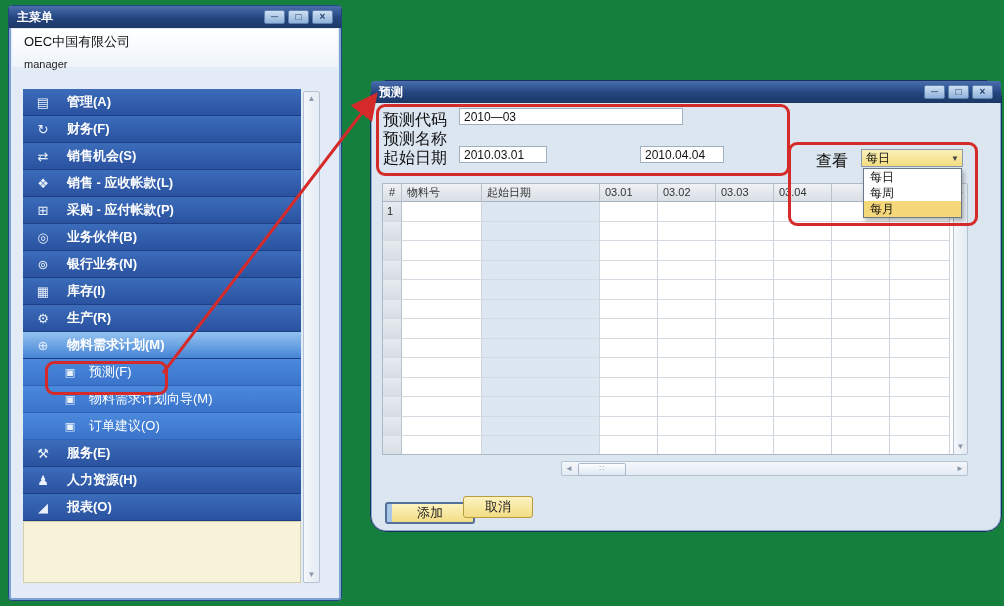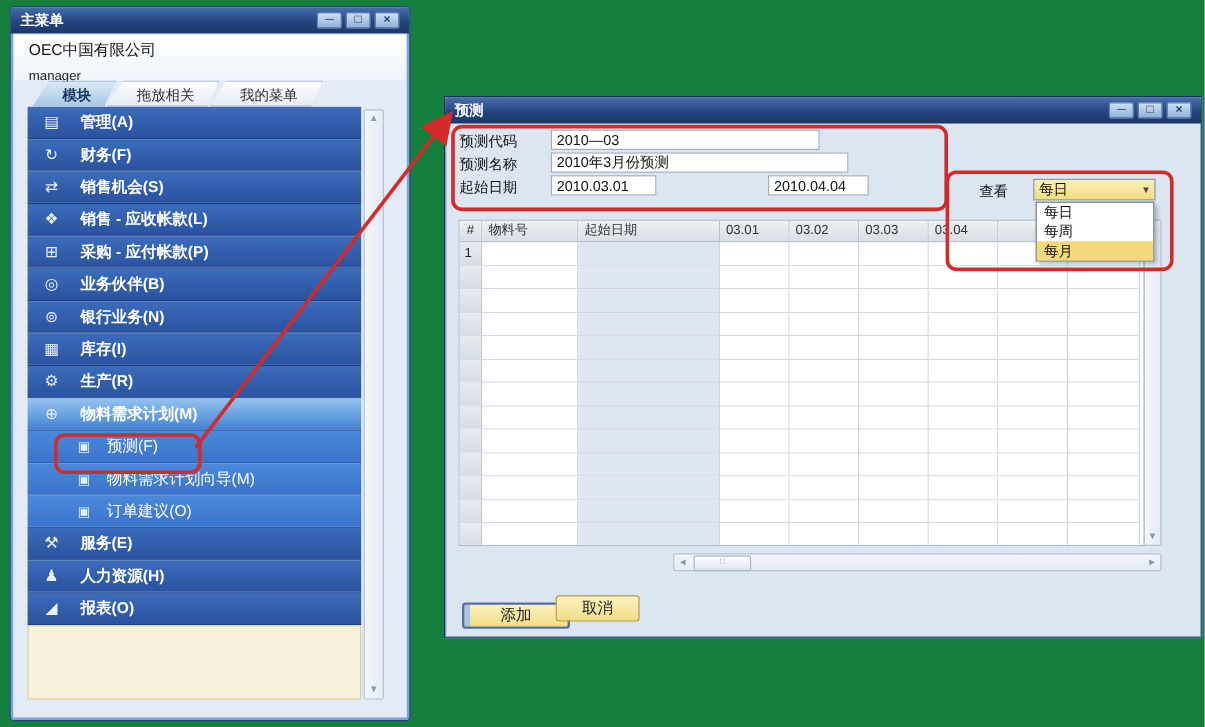--- a/index.html
+++ b/index.html
@@ -49,23 +49,23 @@
   .sb .arr.up{top:1px;left:0;width:100%;}
   .sb .arr.down{bottom:1px;left:0;width:100%;}
   .sb .arr.left{left:3px;top:1px;}
   .sb .arr.right{right:3px;top:1px;}
   .hthumb{position:absolute;left:16px;top:1px;width:46px;height:11px;
           background:linear-gradient(#fdfeff,#dde6ef);border:1px solid #aab8c8;border-radius:2px;
           color:#98a5b5;font-size:8px;line-height:10px;text-align:center;cursor:default;}
 
   
   .dialog{position:absolute;left:370px;top:80px;width:630px;height:450px;
-          background:#dce6f1;border:1px solid #17305c;border-radius:0;
+          background:#dce6f1;border:1px solid #17305c;border-radius:16px;
           box-shadow:inset 0 0 0 1px #8aa9cf;z-index:10;}
-  .fld-label{position:absolute;font-size:12px;color:#111;}
+  .fld-label{position:absolute;font-size:16px;color:#111;}
   .inp{position:absolute;height:17px;box-sizing:border-box;background:#fff;
        border:1px solid #9fb0c2;font-size:12px;padding:0 4px;color:#111;
        font-family:"Liberation Sans","DejaVu Sans",sans-serif;}
   .combo{position:absolute;left:490px;top:68px;width:102px;height:18px;box-sizing:border-box;
          display:flex;align-items:center;border:1px solid #8d9aa9;
          background:linear-gradient(#fbf0b8,#f3dd80);font-size:12px;padding-left:4px;cursor:default;}
   .combo .ca{margin-left:auto;padding-right:3px;font-size:8px;color:#444;}
   .dd{position:absolute;left:492px;top:87px;width:97px;background:#fff;
       border:1px solid #6b7989;box-shadow:2px 3px 4px rgba(0,0,0,.28);z-index:30;}
   .dd-item{height:16px;line-height:16px;padding:0 6px;font-size:12px;color:#111;cursor:default;}
@@ -106,25 +106,20 @@
       <span class="win-btns">
         <span class="win-btn"><span>─</span></span>
         <span class="win-btn"><span>□</span></span>
         <span class="win-btn"><span>×</span></span>
       </span>
     </div>
     <div class="info-area">
       <div class="company">OEC中国有限公司</div>
       <div class="user">manager</div>
     </div>
-    <div class="tabs">
-      <div class="tab active">模块</div>
-      <div class="tab">拖放相关</div>
-      <div class="tab">我的菜单</div>
-    </div>
 
     <div class="menu">
       <div class="menu-item">
         <span class="mi-icon">▤</span>
         <span>管理(A)</span>
       </div>
       <div class="menu-item">
         <span class="mi-icon">↻</span>
         <span>财务(F)</span>
       </div>
@@ -199,21 +194,20 @@
       <span class="win-btns">
         <span class="win-btn"><span>─</span></span>
         <span class="win-btn"><span>□</span></span>
         <span class="win-btn"><span>×</span></span>
       </span>
     </div>
 
     <div class="fld-label" style="left:12px;top:29px;">预测代码</div>
     <input class="inp" style="left: 88px; top: 27px; width: 224px;" value="2010—03">
     <div class="fld-label" style="left:12px;top:48px;">预测名称</div>
-    <input class="inp" style="left: 88px; top: 46px; width: 248px;" value="2010年3月份预测">
     <div class="fld-label" style="left:12px;top:67px;">起始日期</div>
     <input class="inp" style="left: 88px; top: 65px; width: 88px;" value="2010.03.01">
     <div class="fld-label" style="left:182px;top:67px;margin-top:44px;">结束日期</div>
     <input class="inp" style="left: 251px; top: 65px; width: 84px; margin-left: 18px;" value="2010.04.04">
 
     <div class="fld-label" style="left:445px;top:70px;">查看</div>
     <div class="combo">
       <span>每日</span>
       <span class="ca">▼</span>
     </div>

